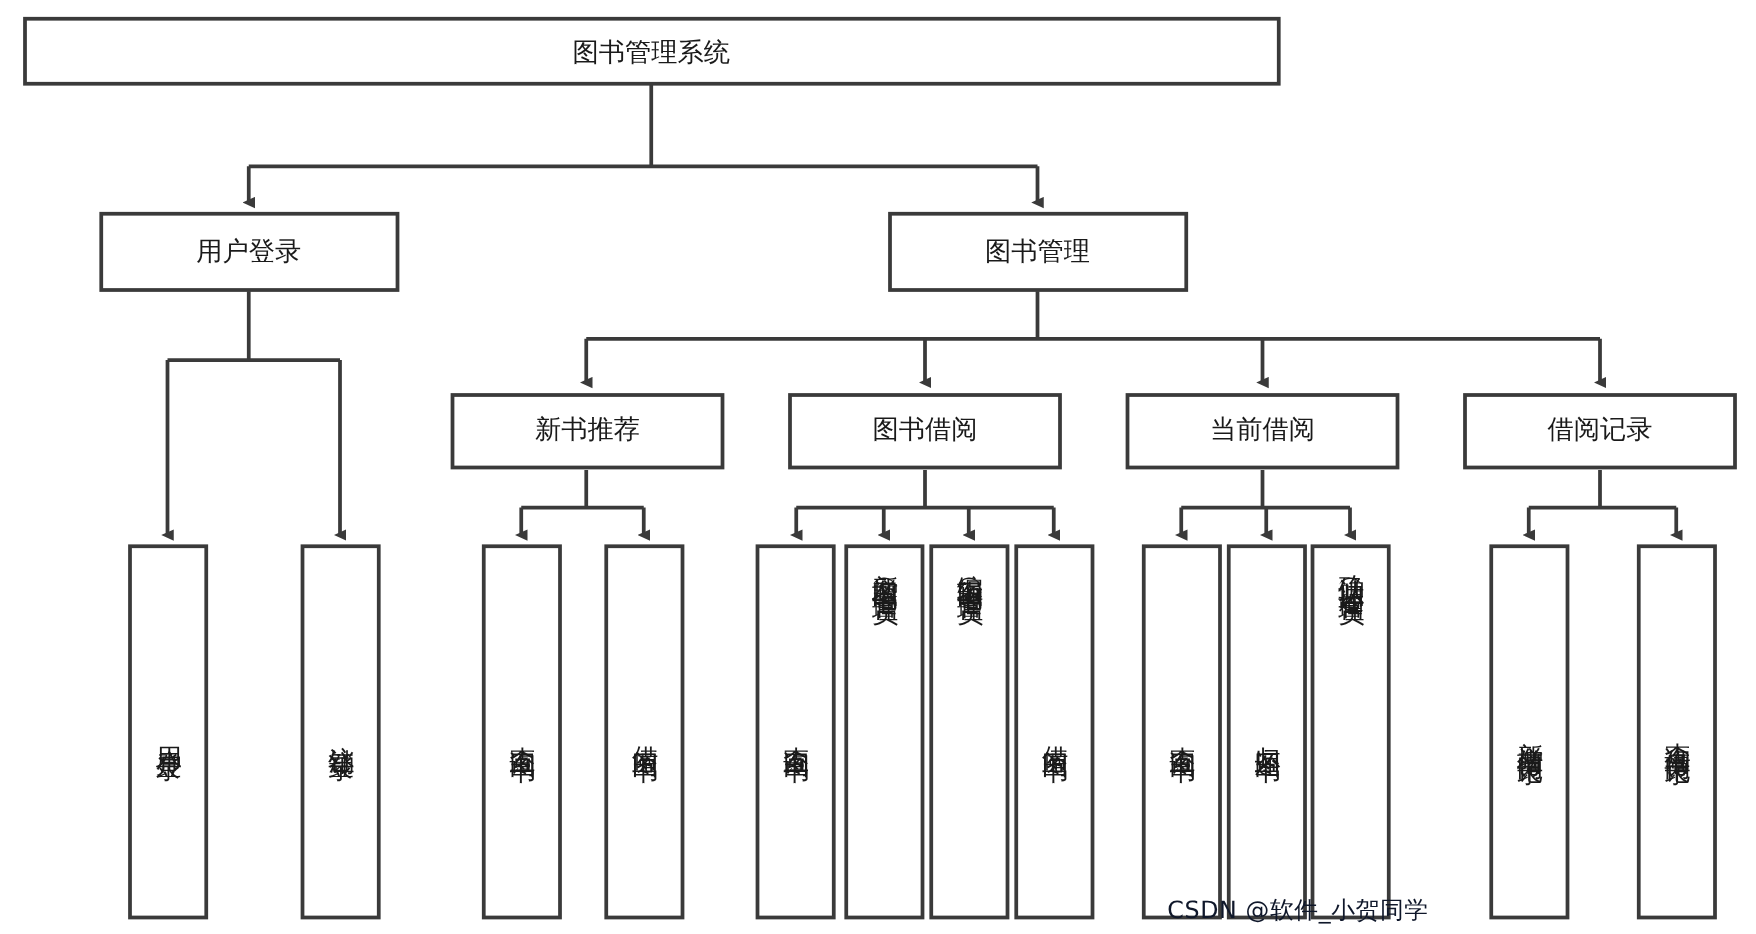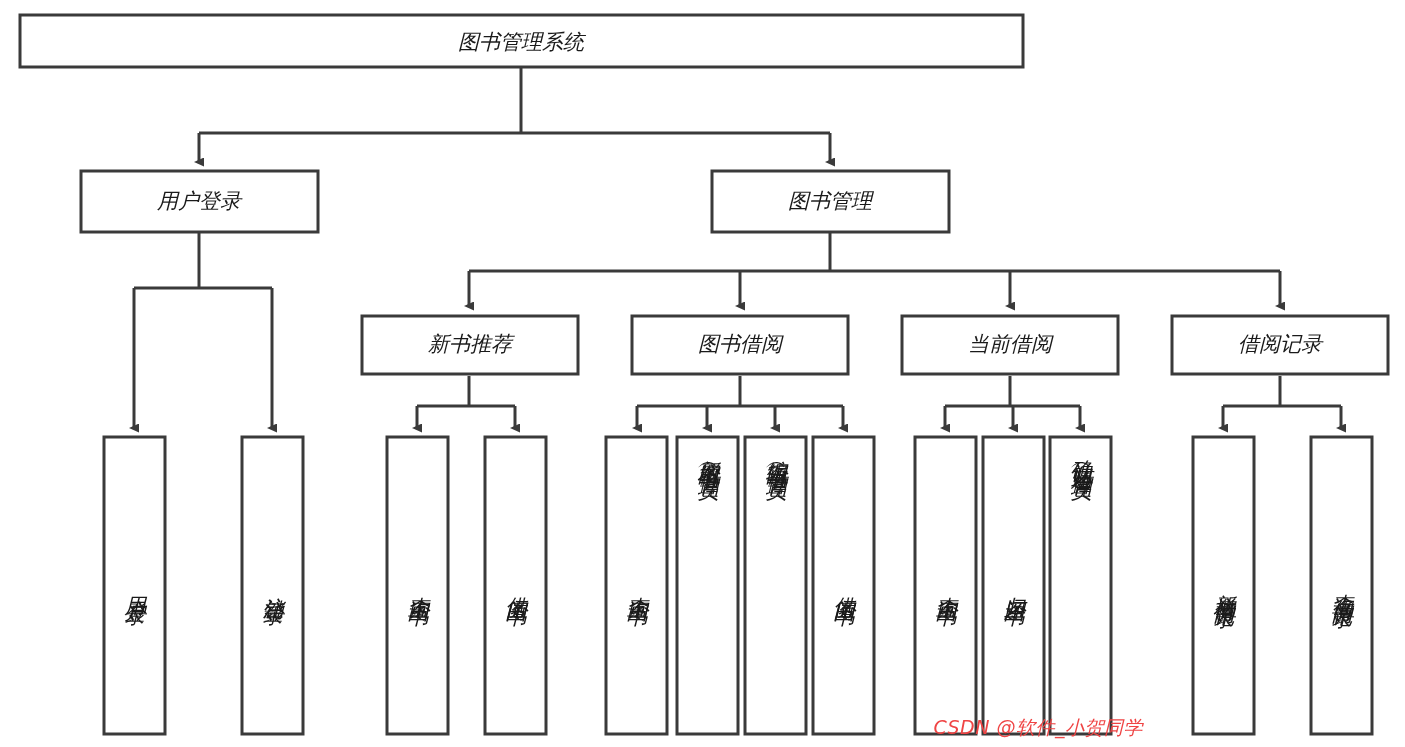--- a/index.html
+++ b/index.html
@@ -12,21 +12,20 @@
     width: 1405px;
     height: 747px;
     font-family: "DejaVu Sans", "Liberation Sans", sans-serif;
     overflow: hidden;
   }
   #diagram-root {
     position: relative;
     width: 1155px;
     height: 747px;
     background: #ffffff;
-    font-style: italic;
   }
   svg#tree-svg {
     position: absolute;
     left: 0;
     top: 0;
     width: 1405px;
     height: 747px;
     display: block;
   }
   .node-box {
@@ -70,21 +69,21 @@
     letter-spacing: 3px;
     color: #1a1a1a;
     white-space: nowrap;
   }
   #watermark {
     position: absolute;
     right: 12px;
     bottom: 6px;
     font-family: "DejaVu Sans", "Liberation Sans", sans-serif;
     font-size: 19px;
-    color: #ef4444;
+    color: #0f172a;
     letter-spacing: 0.5px;
     user-select: none;
   }
 </style>
 </head>
 <body>
 
 <div id="diagram-root">
 
   <svg id="tree-svg" viewBox="0 0 1405 747">

